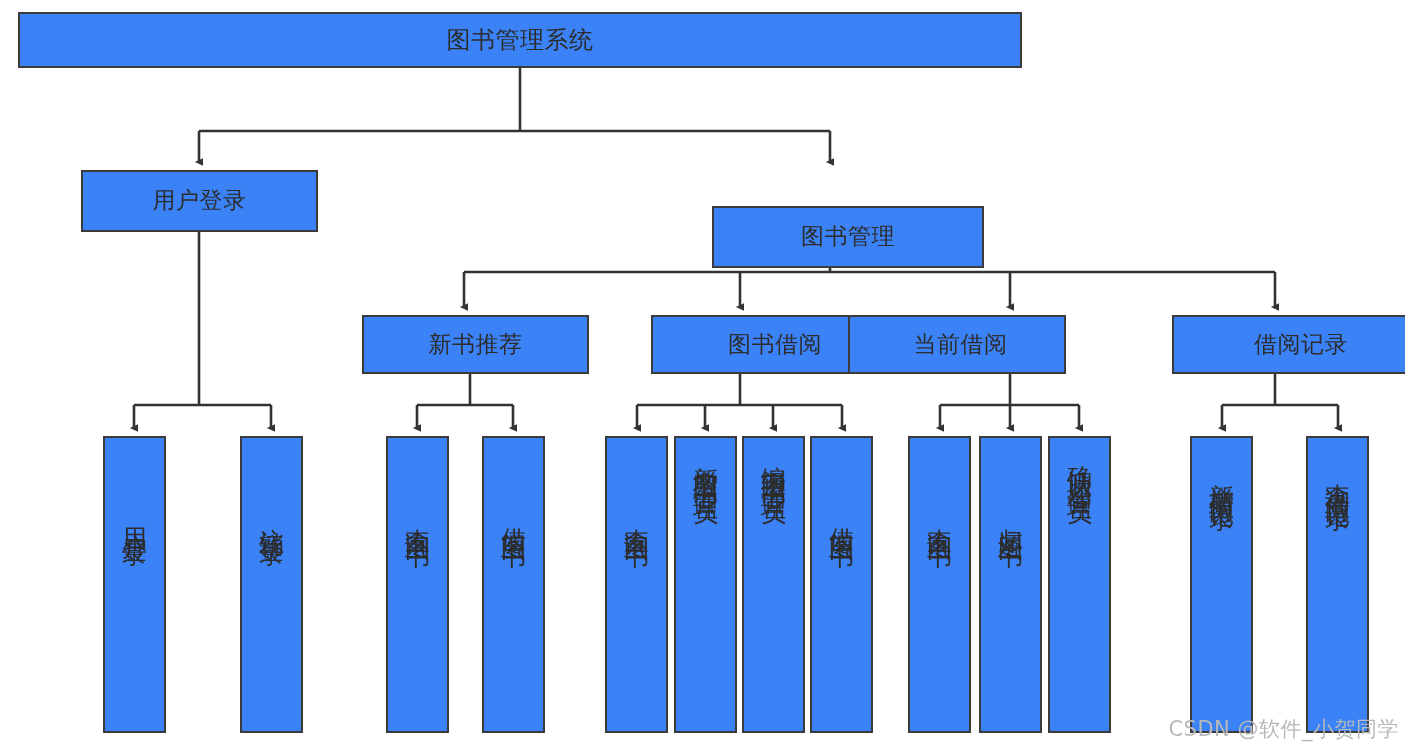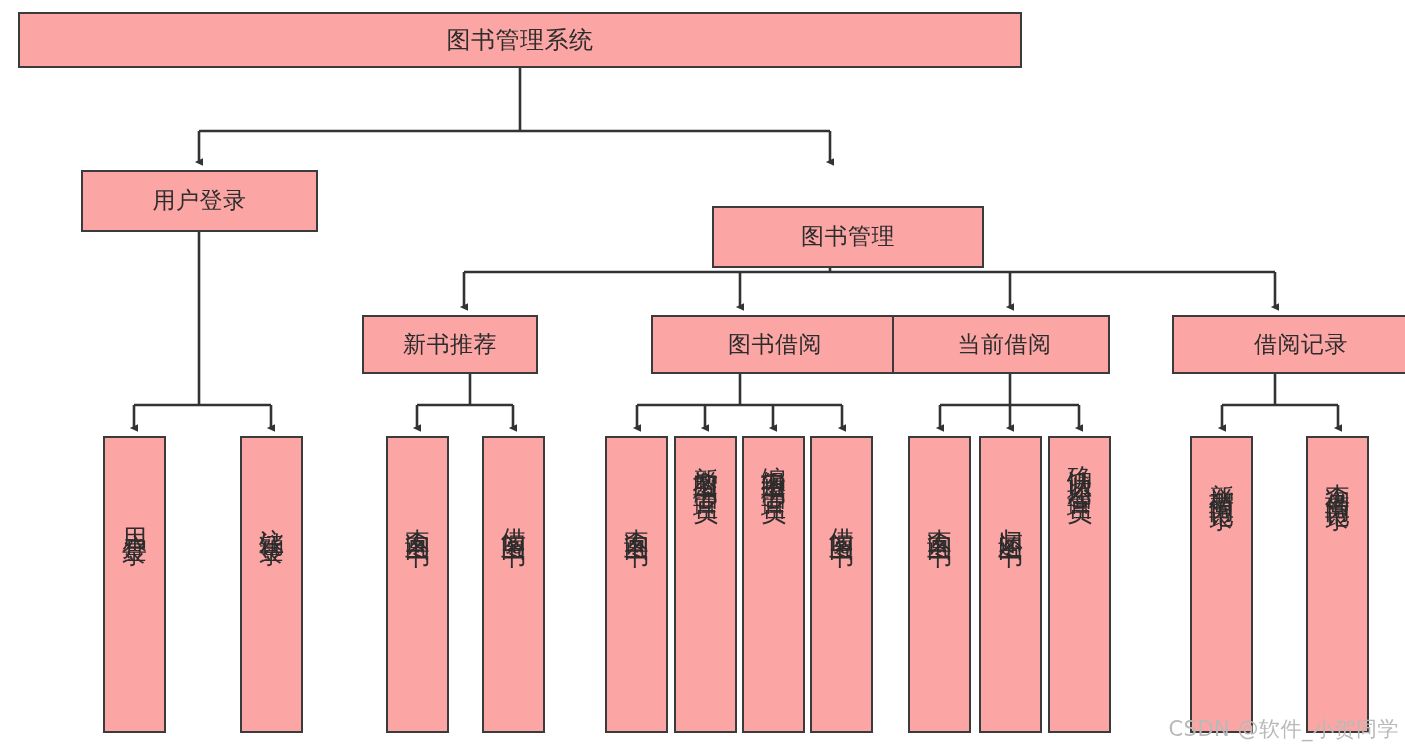--- a/index.html
+++ b/index.html
@@ -21,21 +21,21 @@
   svg.diagram-canvas {
     position: absolute;
     left: 0;
     top: 0;
     width: 1405px;
     height: 747px;
   }
   .node-box {
     position: absolute;
     box-sizing: border-box;
-    background: #fca5a5;
+    background: #3b82f6;
     border: 2px solid #3b3b3b;
     display: flex;
     align-items: center;
     justify-content: center;
     overflow: hidden;
     text-align: right;
   }
   .node-label-h {
     font-size: 23px;
     color: #2c2c2c;
@@ -135,29 +135,29 @@
   </div>
 
   <div class="node-box" style="left:81px; top:170px; width:237px; height:62px;">
     <span class="node-label-h">用户登录</span>
   </div>
 
   <div class="node-box" style="left:712px; top:170px; width:272px; height:62px;margin-top:36px;">
     <span class="node-label-h">图书管理</span>
   </div>
 
-  <div class="node-box" style="left:362px; top:315px; width:176px; height:59px;">
+  <div class="node-box" style="left:362px; top:315px; width:227px; height:59px;">
     <span class="node-label-h">新书推荐</span>
   </div>
 
   <div class="node-box" style="left:632px; top:315px; width:248px; height:59px;margin-left:19px;">
     <span class="node-label-h">图书借阅</span>
   </div>
 
-  <div class="node-box" style="left:892px; top:315px; width:218px; height:59px;padding-left:7px;">
+  <div class="node-box" style="left:848px; top:315px; width:218px; height:59px;padding-left:7px;">
     <span class="node-label-h">当前借阅</span>
   </div>
 
   <div class="node-box" style="left:1172px; top:315px; width:258px; height:59px;">
     <span class="node-label-h">借阅记录</span>
   </div>
 
   <div class="node-box node-box-vertical" style="left:103px; top:436px; width:63px; height:297px; padding-top:70px;">
     <span class="node-label-v">用户登录</span>
   </div>

